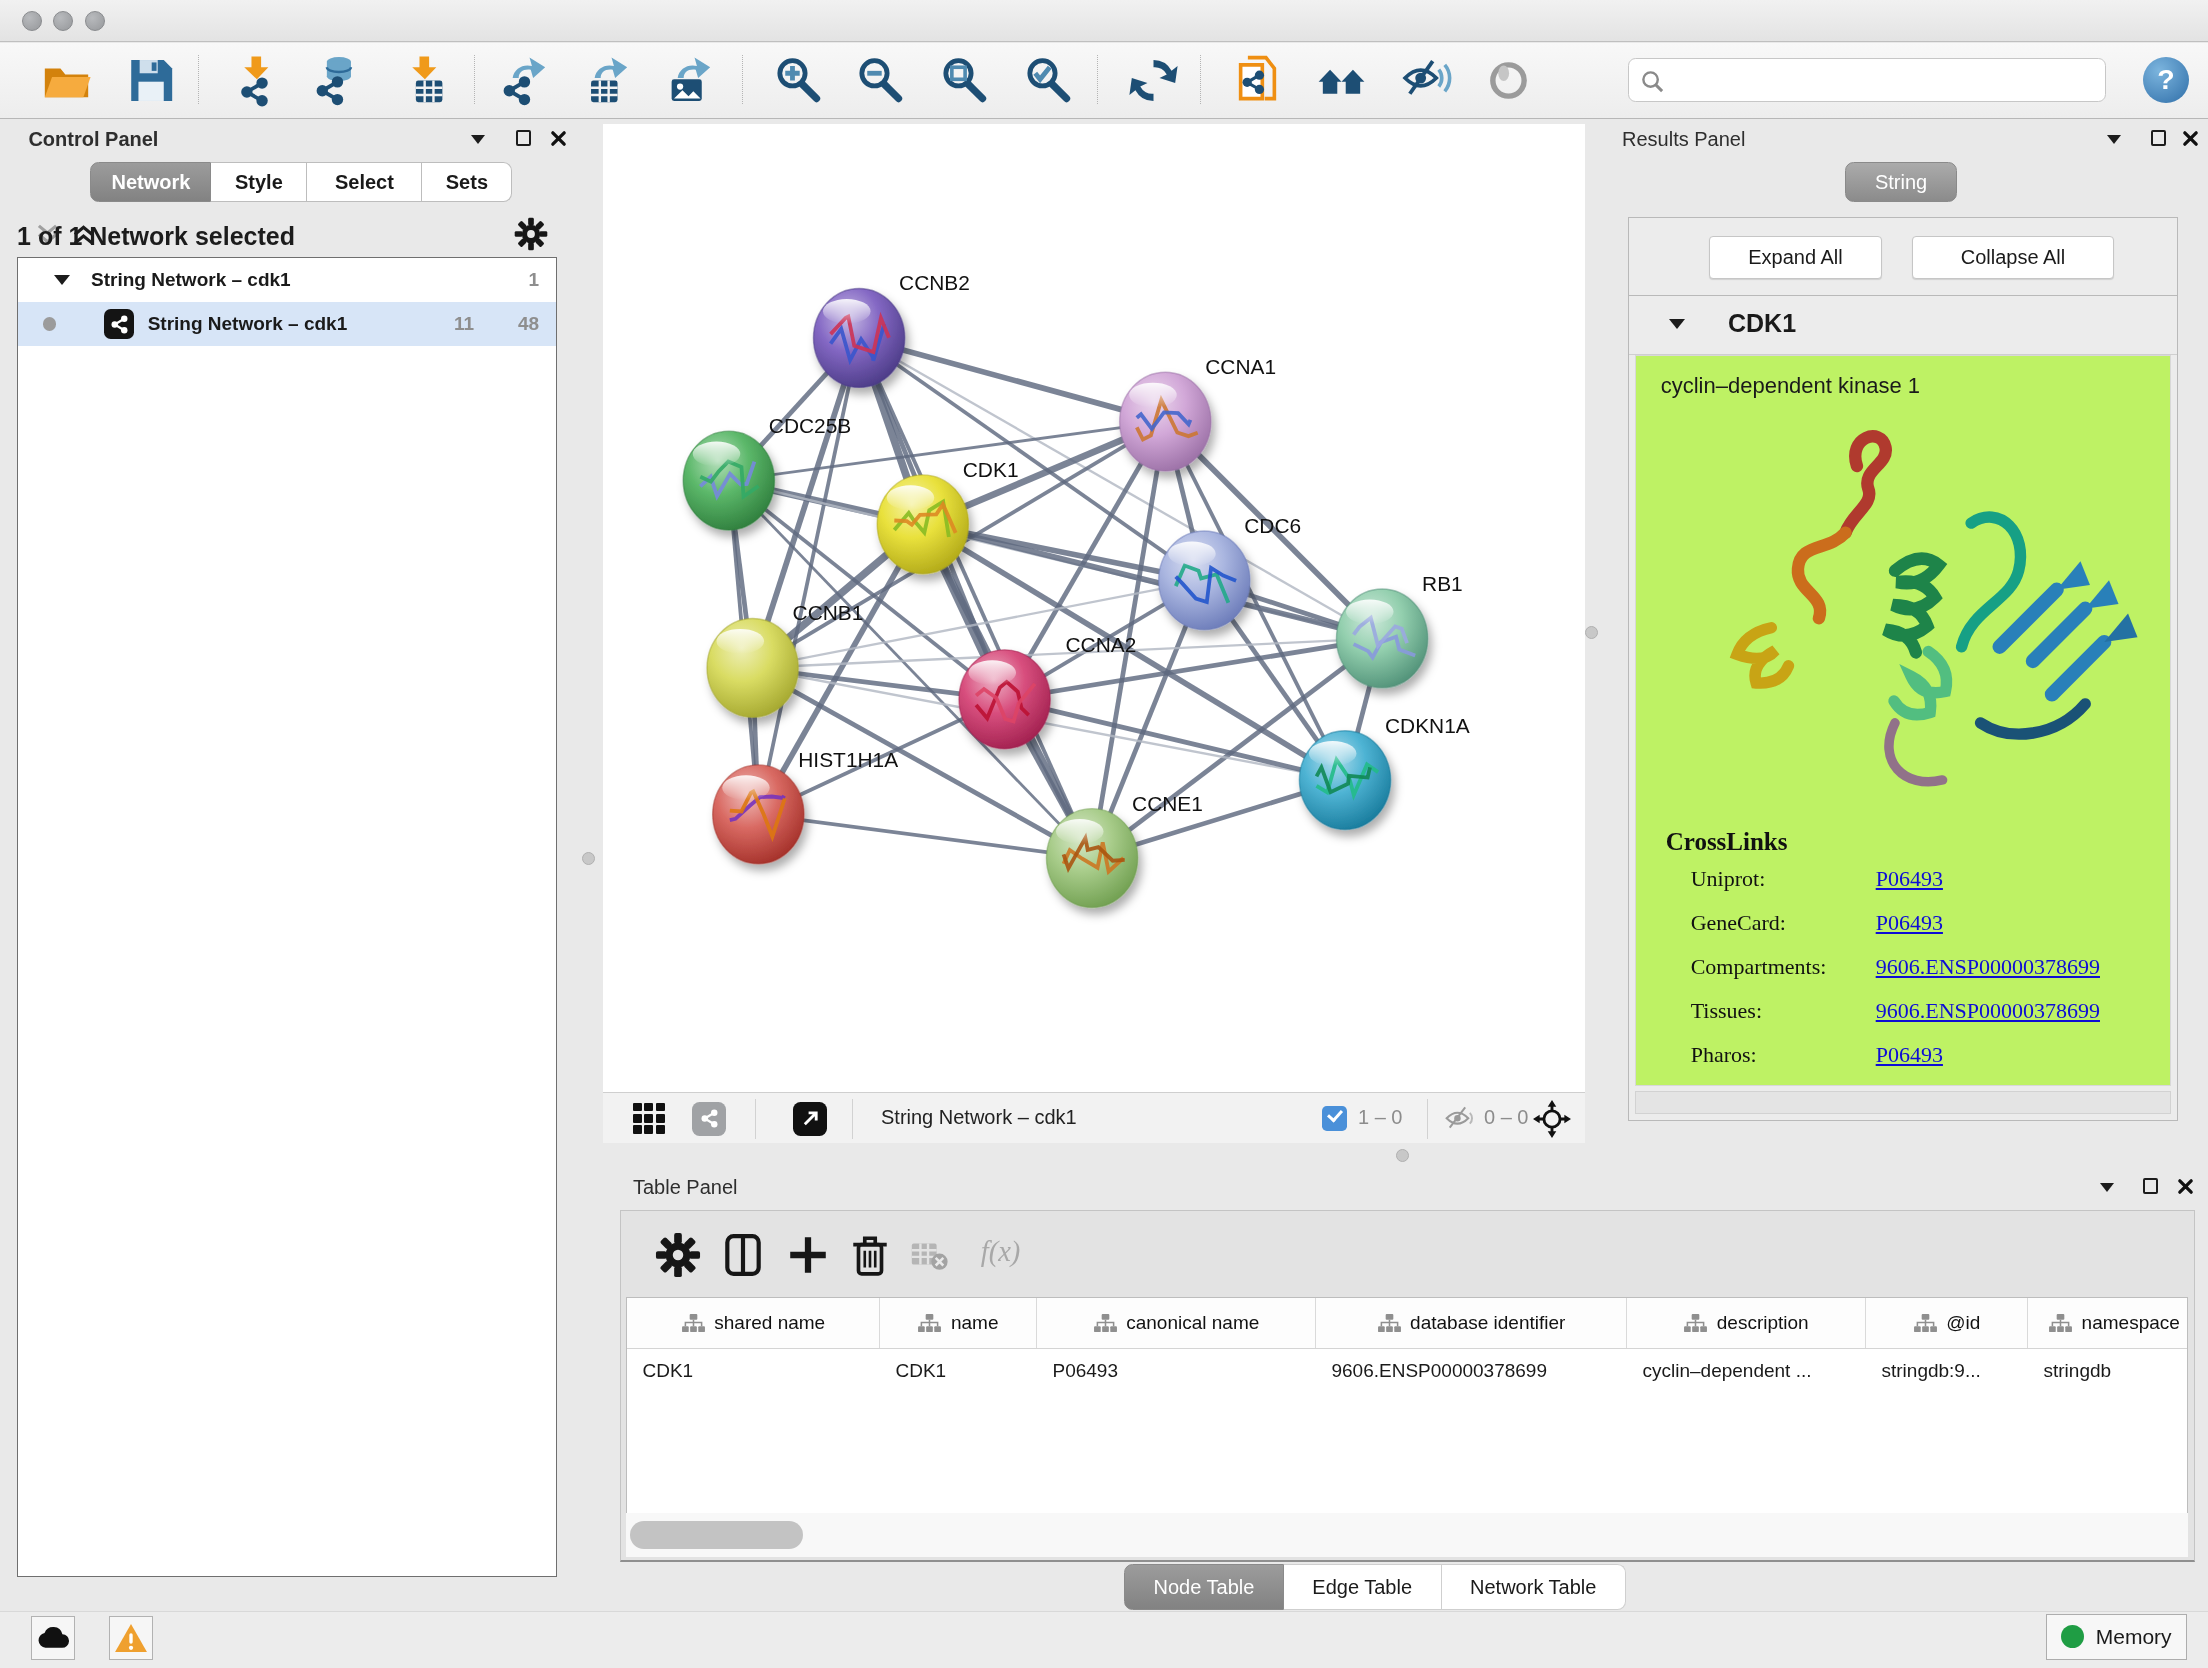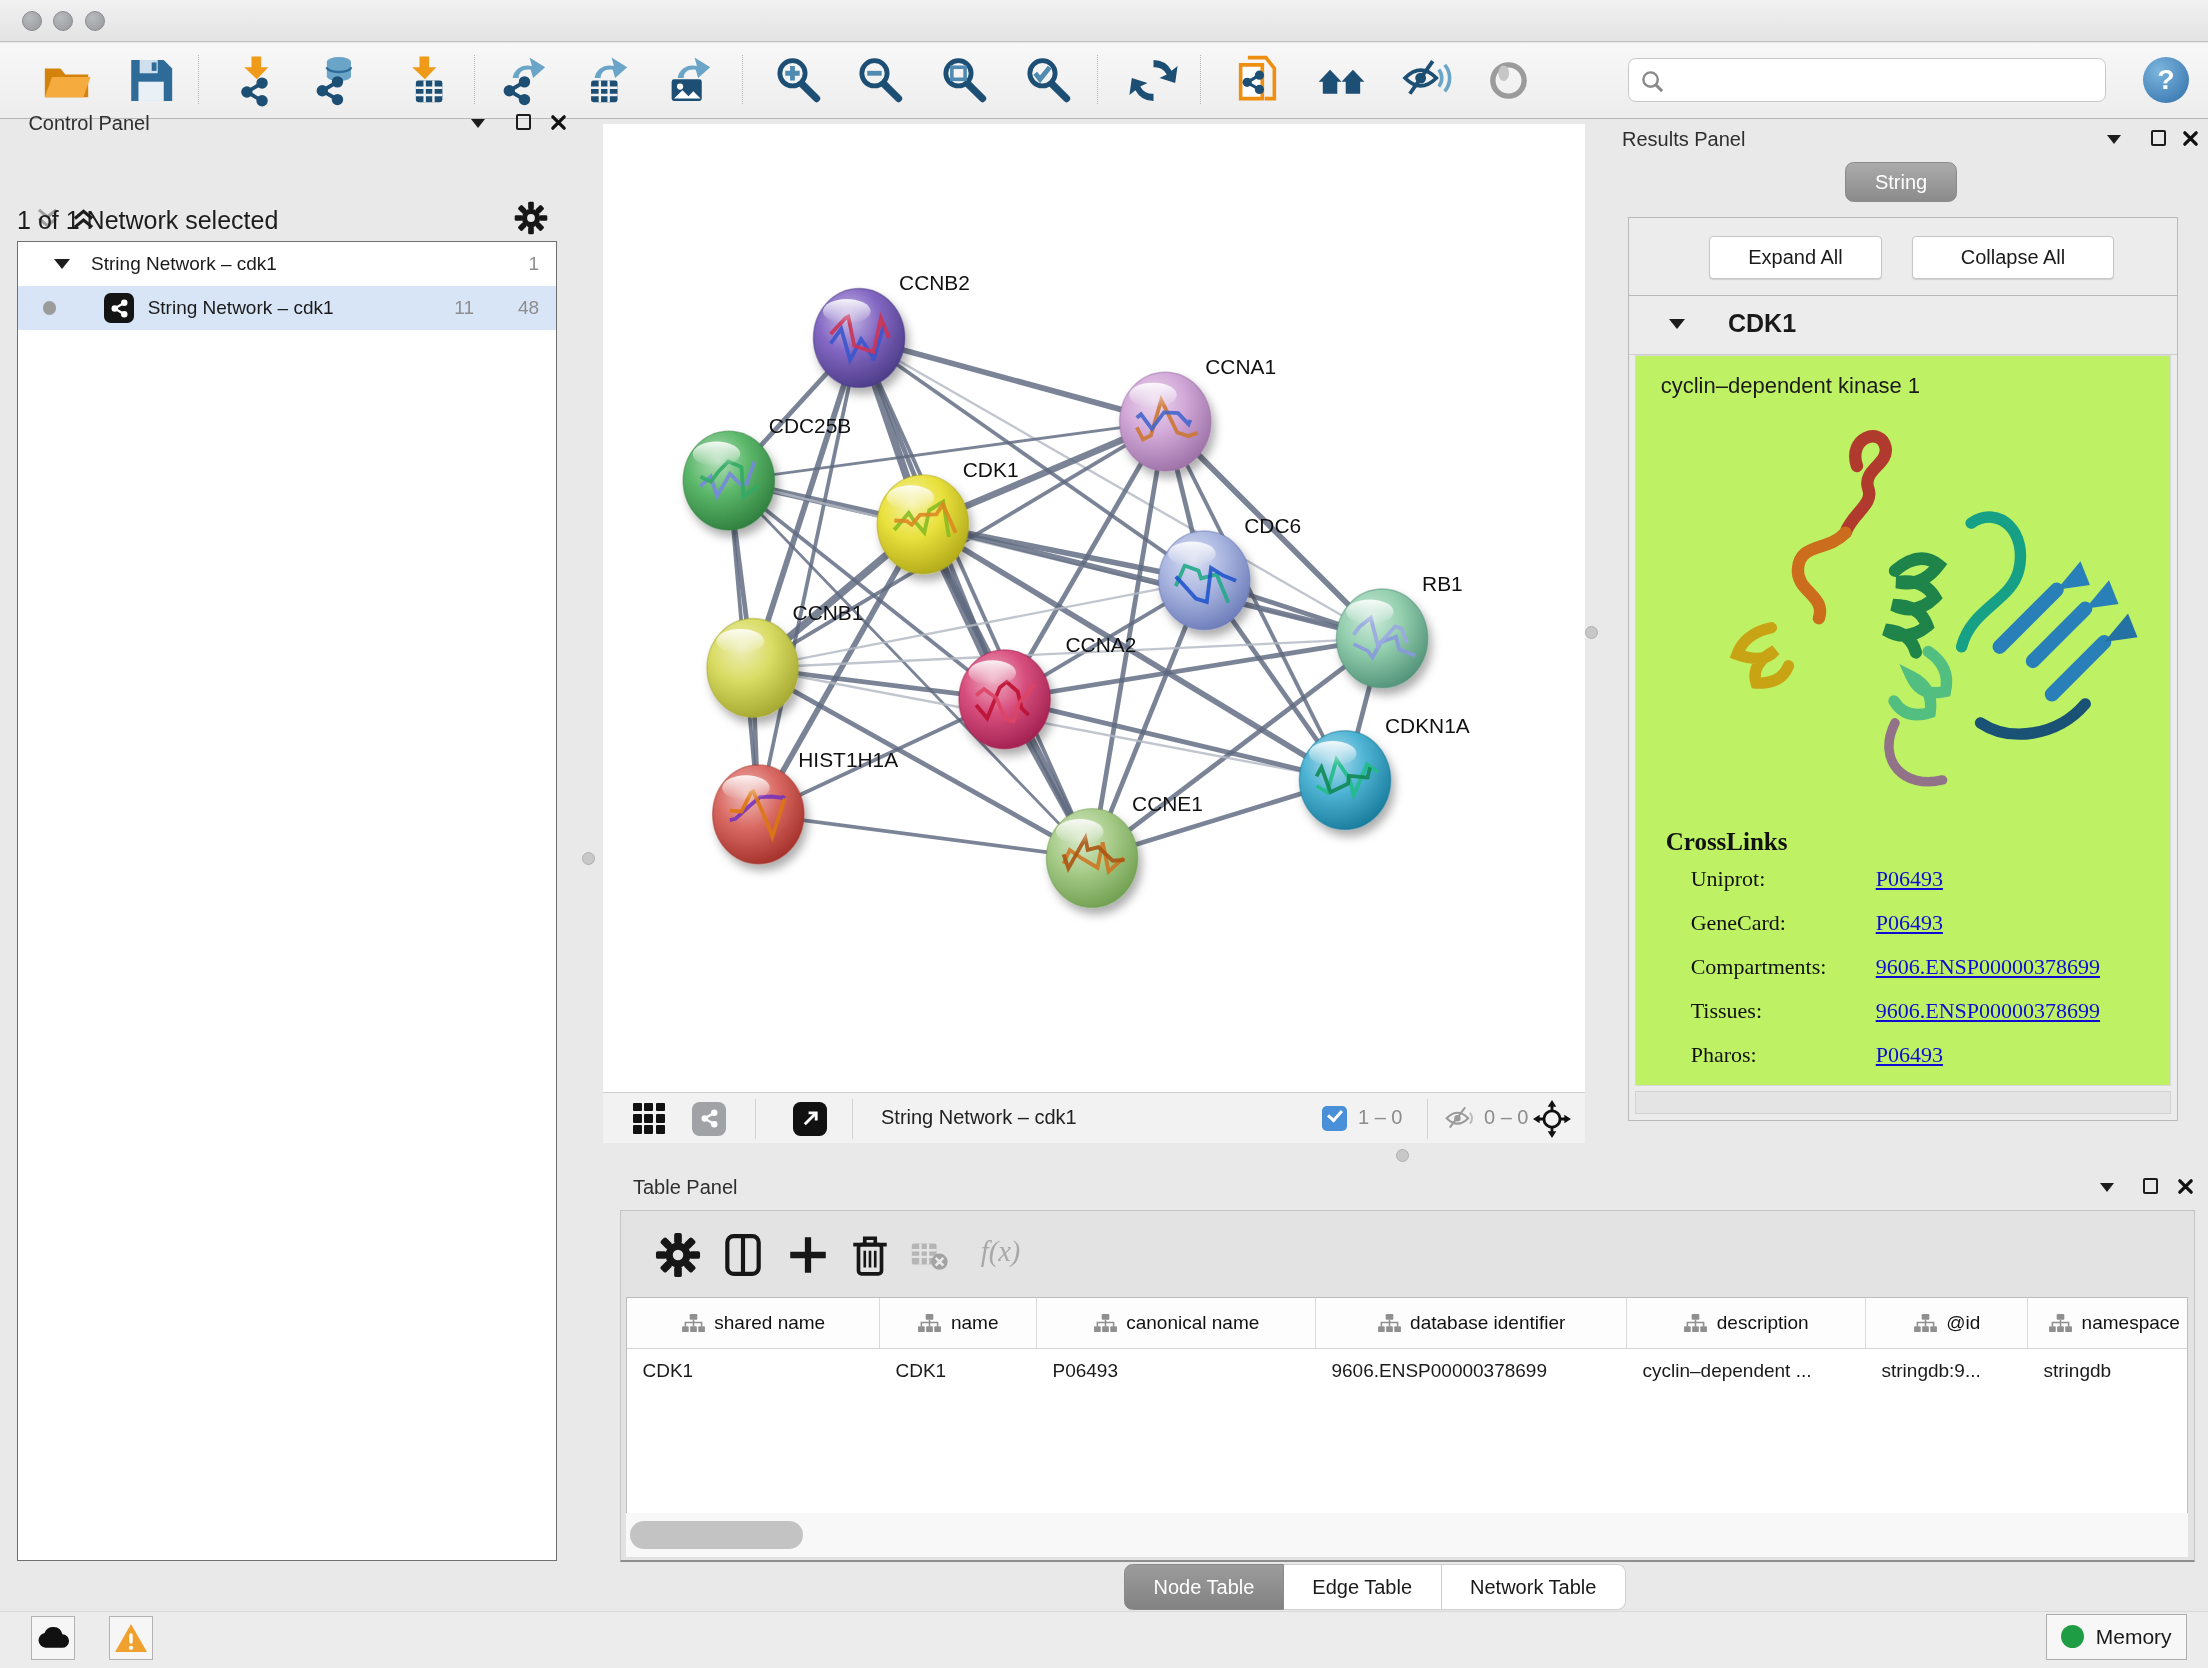--- a/index.html
+++ b/index.html
@@ -29,21 +29,21 @@
     background:radial-gradient(circle at 35% 30%,#7cb5de,#2f6ea8); color:#fff; font-size:28.5px;
     font-weight:bold; text-align:center; line-height:45px; }
 
   
   .panel-title { font-size:20px; color:#2e2e2e; }
   .wbtn-tri { width:0; height:0; border-left:7.6px solid transparent; border-right:7.6px solid transparent;
     border-top:9.5px solid #1c1c1c; display:inline-block; }
   .wbtn-sq { width:15px; height:16px; border:2.4px solid #1c1c1c; border-radius:1.9px; display:inline-block; }
 
   
-  .control-panel { position:absolute; left:11.4px; top:108px; width:552px; height:1457px; }
+  .control-panel { position:absolute; left:11.4px; top:124px; width:552px; height:1457px;font-weight:bold; }
   .cp-tabs { position:absolute; left:79px; top:38px; height:40px; display:flex; }
   .cp-tab { height:40px; display:flex; align-items:center; justify-content:center;
     background:#fff; border:1px solid #bdbdbd; border-left:none; font-size:20px; }
   .cp-tab:first-child { border-left:1px solid #bdbdbd; border-radius:8.6px 0 0 8.6px; }
   .cp-tab:last-child { border-radius:0 8.6px 8.6px 0; }
   .cp-tab.sel { background:linear-gradient(#9c9c9c,#828282); color:#fff; border-color:#8a8a8a; }
   .tree-header { position:absolute; left:5.7px; top:91px; width:540px; height:38px; }
   .tree-header .status { position:absolute; left:0; top:6.7px; width:100%; text-align:left;
     font-size:25px; color:#1c1c1c; }
   .tree-box { position:absolute; left:5.7px; top:133px; width:540px; height:1320px;
@@ -275,20 +275,26 @@
       </svg></div>
   </div>
 
 <div class="control-panel">
   <div class="panel-title" style="position:absolute;left:17px;top:3.8px">Control Panel</div>
   <div class="wbtn-tri" style="position:absolute;left:460px;top:11.4px"></div>
   <div class="wbtn-sq" style="position:absolute;left:505px;top:5.7px"></div>
   <svg style="position:absolute;left:539px;top:5.7px" width="17" height="17" viewBox="0 0 18 18">
     <path d="M3 3l12 12M15 3L3 15" stroke="#111" stroke-width="3.5" stroke-linecap="round"></path>
   </svg>
+  <div class="cp-tabs" id="cp-tabs">
+      <div class="cp-tab sel" style="width: 121px;">Network</div>
+      <div class="cp-tab" style="width: 96px;">Style</div>
+      <div class="cp-tab" style="width: 115px;">Select</div>
+      <div class="cp-tab" style="width: 90px;">Sets</div>
+    </div>
   <div class="tree-header">
     <svg style="position:absolute;left:19px;top:7.6px" width="23" height="23" viewBox="0 0 16 16">
       <path d="M2 2l6 5 6-5M2 8l6 5 6-5" stroke="#a0a0a0" stroke-width="2.2" fill="none"></path>
     </svg>
     <svg style="position:absolute;left:55px;top:7.6px" width="23" height="23" viewBox="0 0 16 16">
       <path d="M2 14l6-5 6 5M2 8l6-5 6 5" stroke="#1c1c1c" stroke-width="2.2" fill="none"></path>
     </svg>
     <div class="status">1 of 1 Network selected</div>
     <svg style="position:absolute;right:9.5px;top:1.9px" width="34" height="34" viewBox="0 0 48 48" id="cp-gear">
         <rect x="20" y="1" width="8" height="11" rx="2" transform="rotate(0 24 24)" fill="#161616"></rect>

